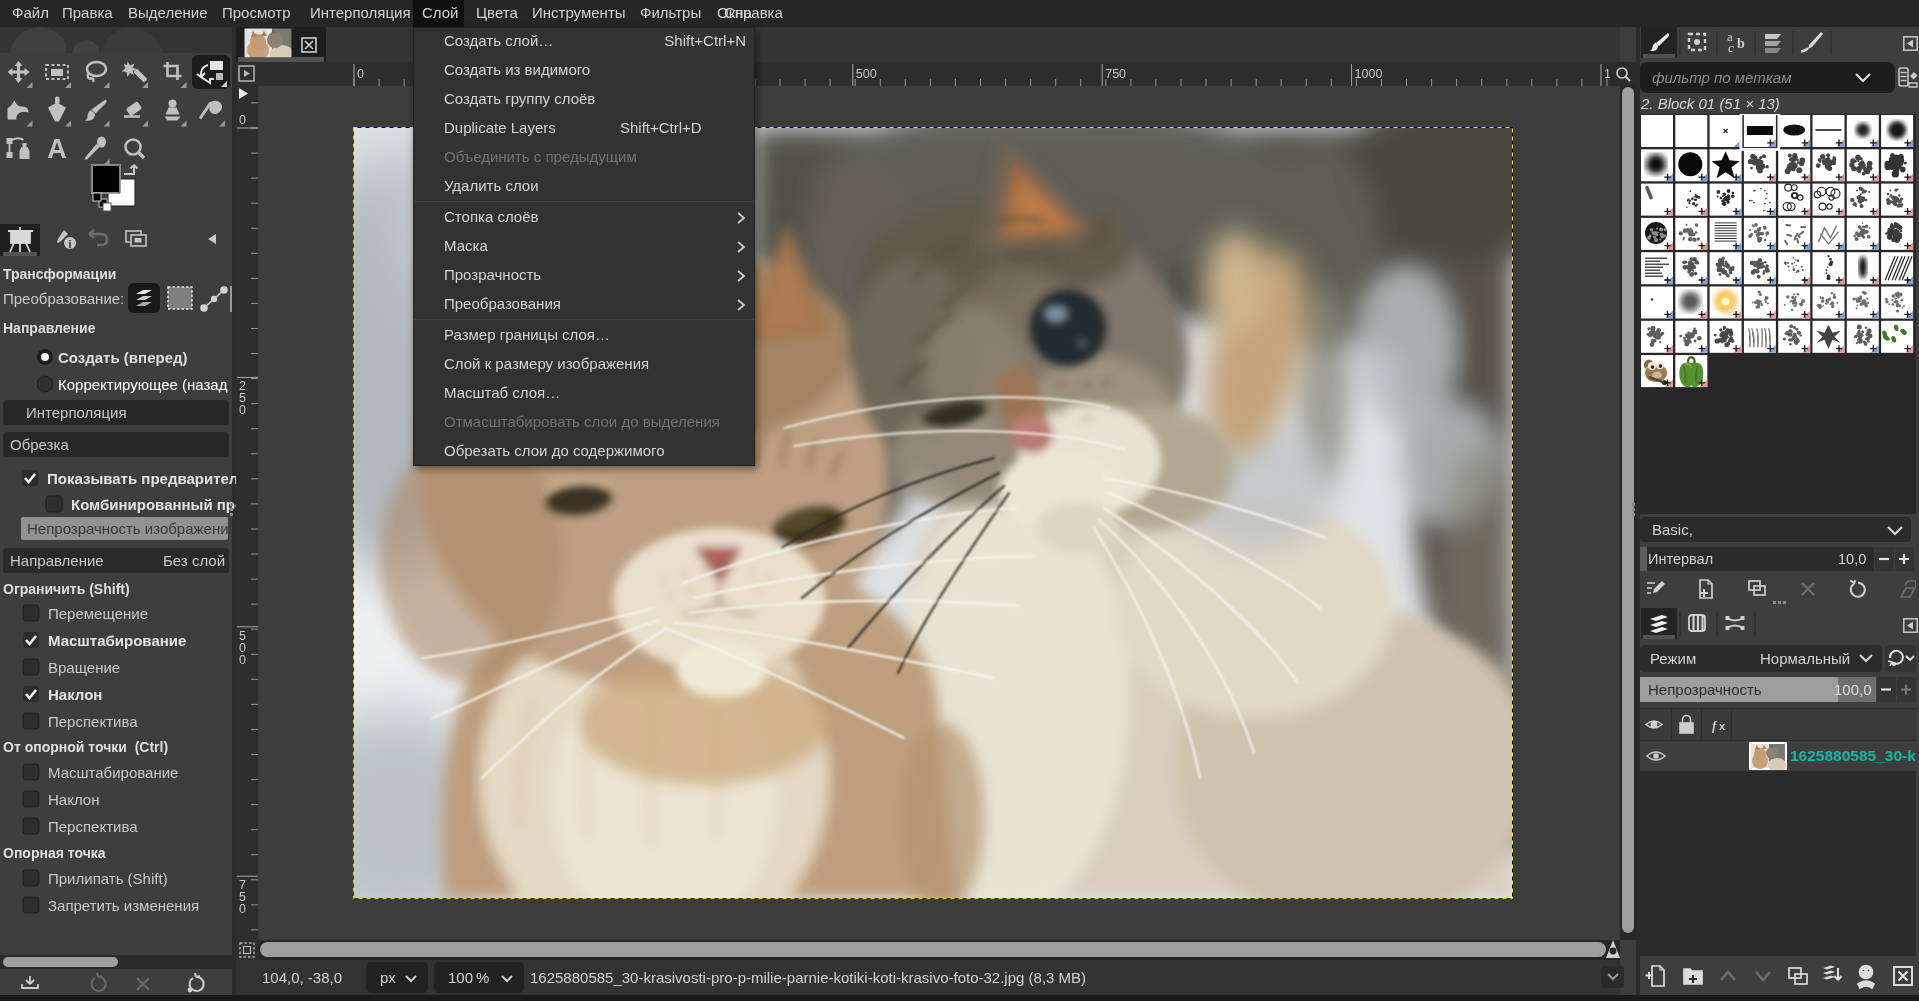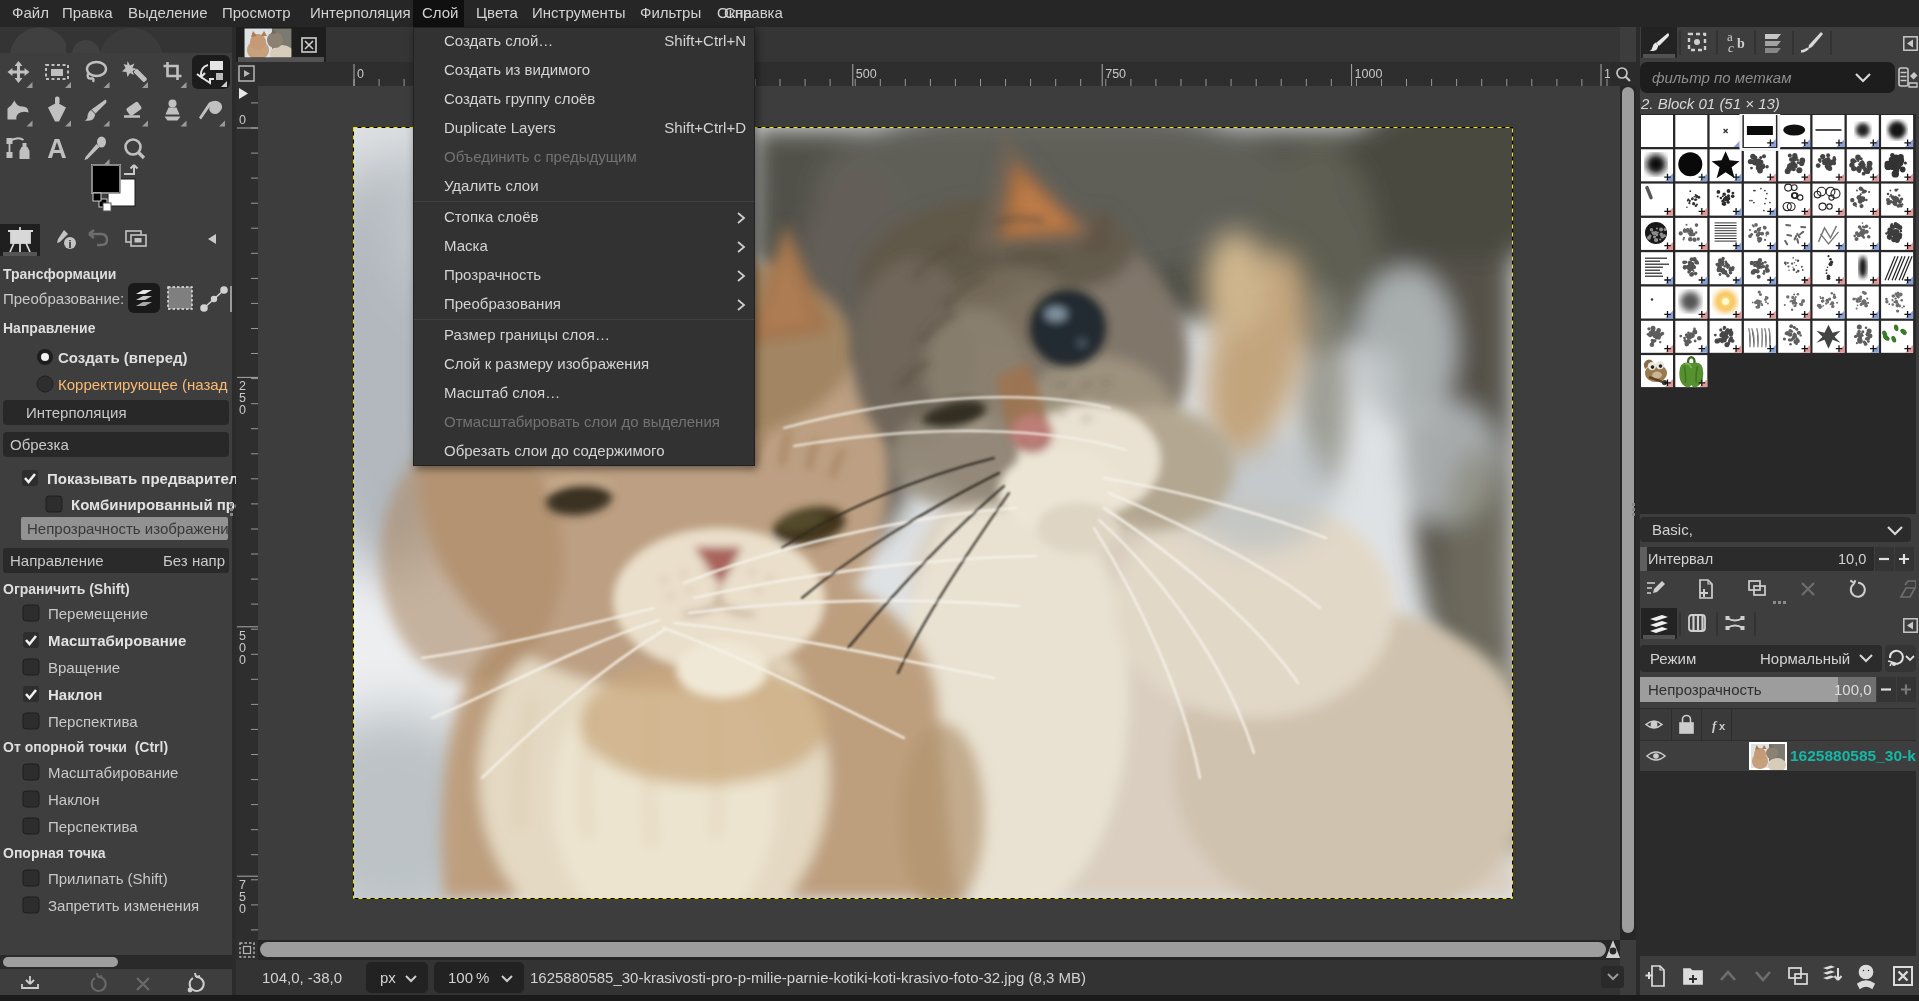--- a/index.html
+++ b/index.html
@@ -173,39 +173,39 @@
       </g>
 <rect x="104" y="4" width="2" height="26" fill="#9a9a9a"></rect>
 </svg>
     <div class="hdr" style="left:3px;top:320px">Направление</div>
     <svg class="ab" style="left:36px;top:348px" width="20" height="46">
 <circle cx="9" cy="9" r="8" fill="#1e1e1e"></circle>
       <circle cx="9" cy="9" r="4" fill="#f2f2f2"></circle>
 <circle cx="9" cy="36" r="8" fill="#2e2e2e" stroke="#222"></circle>
 </svg>
     <div class="lbl b" style="left:58px;top:349px;font-size:15px;color:#dedede">Создать (вперед)</div>
-    <div class="lbl" style="left:58px;top:376px;font-size:15px;color:#fdba74">Корректирующее (назад</div>
+    <div class="lbl" style="left:58px;top:376px;font-size:15px;color:#ffffff">Корректирующее (назад</div>
     <div class="ent" style="left:3px;top:400px;width:226px;height:25px"></div>
     <div class="lbl" style="left:26px;top:404px;font-size:15px">Интерполяция</div>
     <div class="ent" style="left:3px;top:432px;width:226px;height:25px"></div>
     <div class="lbl" style="left:10px;top:436px;font-size:15px">Обрезка</div>
     <svg class="ab" style="left:21px;top:469px" width="18" height="18">
       <rect x="1" y="1" width="16" height="16" rx="3" fill="#2d2d2d"></rect>
       <path d="M4 9 l3.5 4 l6.5 -8" stroke="#f0f0f0" stroke-width="2.6" fill="none"></path>
     </svg>
     <div class="lbl b" style="left:47px;top:470px;font-size:15px;color:#e2e2e2">Показывать предварительн</div>
     <svg class="ab" style="left:45px;top:495px" width="18" height="18">
       <rect x="1" y="1" width="16" height="16" rx="3" fill="#2d2d2d" stroke="#1e1e1e"></rect>
     </svg>
     <div class="lbl b" style="left:71px;top:496px;font-size:15px;color:#e2e2e2">Комбинированный предв</div>
     <div class="ab" style="left:21px;top:517px;width:207px;height:23px;background:#929292;border-radius:2px"></div>
     <div class="ab" style="left:27px;top:520px;font-size:15px;color:#383838;white-space:nowrap">Непрозрачность изображени</div>
     <div class="ab" style="left:3px;top:548px;width:226px;height:25px;background:#2a2a2a;border-radius:3px"></div>
     <div class="lbl" style="left:10px;top:552px;font-size:15px">Направление</div>
-    <div class="lbl" style="left:163px;top:552px;font-size:15px">Без напр</div>
+    <div class="lbl" style="left:163px;top:552px;font-size:15px">Без слой</div>
     <div class="hdr" style="left:3px;top:581px">Ограничить (Shift)</div>
     <svg class="ab" style="left:22px;top:604px" width="18" height="18">
       <rect x="1" y="1" width="16" height="16" rx="3" fill="#2d2d2d" stroke="#1e1e1e"></rect>
     </svg>
     <div class="lbl " style="left:48px;top:605px;font-size:15px;color:#c9c9c9">Перемещение</div>
     <svg class="ab" style="left:22px;top:631px" width="18" height="18">
       <rect x="1" y="1" width="16" height="16" rx="3" fill="#2d2d2d"></rect>
       <path d="M4 9 l3.5 4 l6.5 -8" stroke="#f0f0f0" stroke-width="2.6" fill="none"></path>
     </svg>
     <div class="lbl b" style="left:48px;top:632px;font-size:15px;color:#e2e2e2">Масштабирование</div>
@@ -2105,21 +2105,21 @@
         <path d="M-4.5 -4.5 l9 9 m0 -9 l-9 9" stroke-width="2.4"></path>
       </g>
     </g>
   </svg>
 <div class="ab" style="left:413px;top:27px;width:342px;height:439px;background:#323232;border:1px solid #222;box-shadow:2px 3px 8px rgba(0,0,0,.45)"></div>
 <div class="ab" style="left:444px;top:32px;font-size:15px;color:#d4d4d4;white-space:nowrap">Создать слой…</div>
 <div class="ab" style="left:620px;top:32px;width:126px;text-align:right;font-size:15px;color:#d4d4d4">Shift+Ctrl+N</div>
 <div class="ab" style="left:444px;top:61px;font-size:15px;color:#d4d4d4;white-space:nowrap">Создать из видимого</div>
 <div class="ab" style="left:444px;top:90px;font-size:15px;color:#d4d4d4;white-space:nowrap">Создать группу слоёв</div>
 <div class="ab" style="left:444px;top:119px;font-size:15px;color:#d4d4d4;white-space:nowrap">Duplicate Layers</div>
-<div class="ab" style="left:620px;top:119px;width:126px;text-align:right;font-size:15px;color:#d4d4d4">Shift+Ctrl+D</div>
+<div class="ab" style="left:620px;top:119px;width:126px;font-size:15px;color:#d4d4d4">Shift+Ctrl+D</div>
 <div class="ab" style="left:444px;top:148px;font-size:15px;color:#737373;white-space:nowrap">Объединить с предыдущим</div>
 <div class="ab" style="left:444px;top:177px;font-size:15px;color:#d4d4d4;white-space:nowrap">Удалить слои</div>
 <div class="ab" style="left:444px;top:208px;font-size:15px;color:#d4d4d4;white-space:nowrap">Стопка слоёв</div>
 <svg class="ab" style="left:735px;top:211px" width="12" height="14">
     <path d="M3 2 l6 5 l-6 5" stroke="#cdcdcd" stroke-width="1.8" fill="none"></path>
   </svg>
 <div class="ab" style="left:444px;top:237px;font-size:15px;color:#d4d4d4;white-space:nowrap">Маска</div>
 <svg class="ab" style="left:735px;top:240px" width="12" height="14">
     <path d="M3 2 l6 5 l-6 5" stroke="#cdcdcd" stroke-width="1.8" fill="none"></path>
   </svg>

